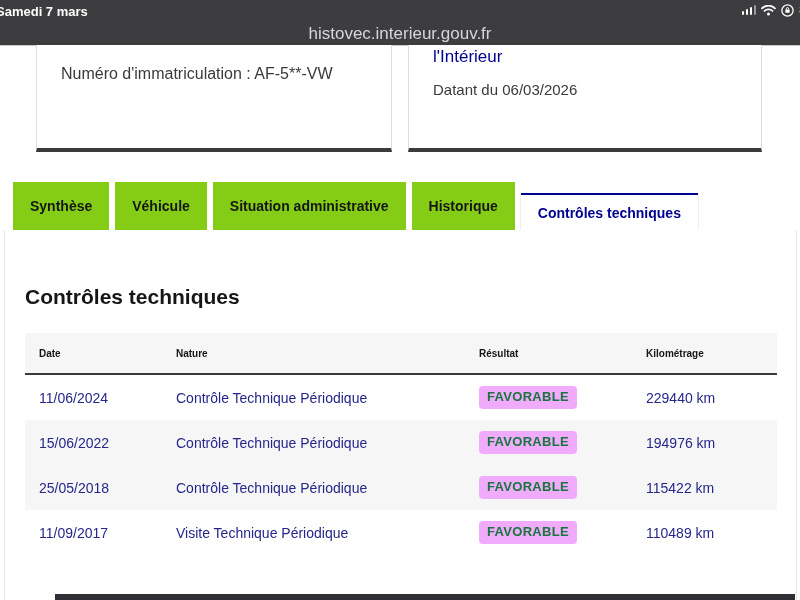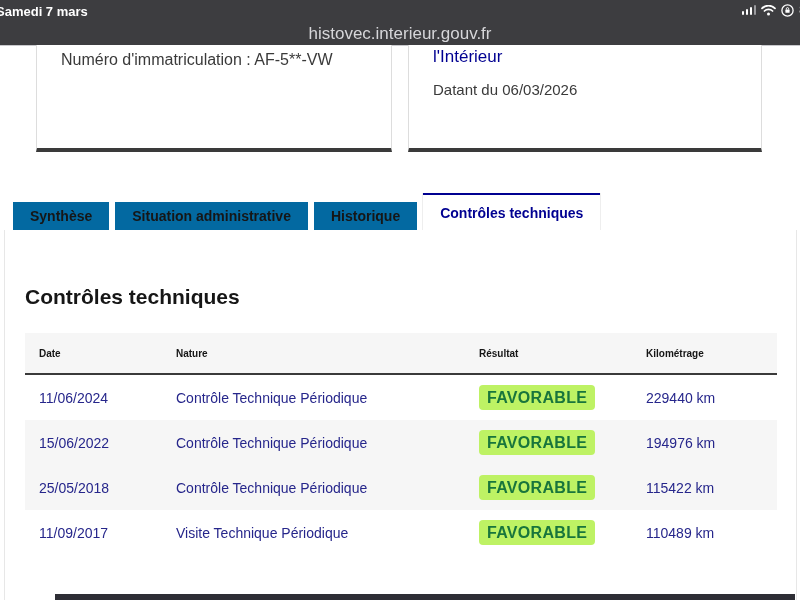--- a/index.html
+++ b/index.html
@@ -17,46 +17,46 @@
   .bars{display:flex;align-items:flex-end;gap:1.5px;height:10px;}
   .bars i{display:block;width:2.5px;background:#fff;border-radius:1px;}
   .bars i:nth-child(1){height:4px}.bars i:nth-child(2){height:6px}
   .bars i:nth-child(3){height:8px}.bars i:nth-child(4){height:10px;background:#9a9a9e;}
 
   
   .card{position:absolute;top:45px;height:103px;background:#fff;
         border-left:1px solid #ddd;border-right:1px solid #ddd;border-bottom:4px solid #3a3a3a;}
   .card-left{left:36px;width:354px;}
   .card-right{left:408px;width:352px;}
-  .card-reg{margin:6px 0 0 24px;color:#3a3a3a;font-size:16px;}
+  .card-reg{margin:20px 0 0 24px;color:#3a3a3a;font-size:16px;}
   .card-title{margin:2px 0 0 24px;color:#000091;font-size:17px;font-weight:400;}
   .card-date{margin:14px 0 0 24px;color:#3a3a3a;font-size:15px;}
 
   
   .tabbar{position:absolute;left:13px;top:193px;width:900px;height:37px;display:flex;
           align-items:flex-end;gap:6px;}
-  .tab{background:#0369a1;color:#161616;font-size:14px;font-weight:700;height:28px;
+  .tab{background:#84cc16;color:#161616;font-size:14px;font-weight:700;height:48px;
        display:flex;align-items:center;padding:0 17px;white-space:nowrap;cursor:pointer;box-sizing:border-box;}
   .tab.active{background:#fff;color:#000091;height:37px;border-top:2px solid #000091;
        box-shadow:1px 0 0 #eee,-1px 0 0 #eee;}
 
   
   .panel{position:absolute;left:4px;top:230px;width:791px;height:370px;background:#fff;
          border-left:1px solid #e7e7e7;border-right:1px solid #e7e7e7;}
   .panel-heading{position:absolute;left:20px;top:55px;color:#161616;font-size:21px;font-weight:700;}
 
   
   .ct-table{position:absolute;left:20px;top:103px;width:752px;border-collapse:collapse;table-layout:fixed;}
   .ct-table col.c1{width:137px}.ct-table col.c2{width:303px}
   .ct-table col.c3{width:167px}.ct-table col.c4{width:145px}
   .ct-table th{background:#f6f6f6;border-bottom:2px solid #3a3a3a;color:#161616;
                font-size:10px;font-weight:700;text-align:left;padding:12px 0 12px 14px;height:16px;}
   .ct-table td{color:#26268b;font-size:14px;text-align:left;padding:0 0 0 14px;height:45px;}
   .ct-table tr.stripe td{background:#f6f6f6;}
-  .badge{display:inline-block;background:#bef264;color:#18753c;font-size:16px;font-weight:700;
+  .badge{display:inline-block;background:#f0abfc;color:#18753c;font-size:13px;font-weight:700;
          letter-spacing:.3px;padding:4px 8px;border-radius:4px;line-height:1.1;}
 
   .bottom-bar{position:absolute;left:55px;top:594px;width:740px;height:6px;background:#2e2e35;}
 </style>
 </head>
 <body>
 
 <div class="stage">
 
   <div class="statusbar">
@@ -89,20 +89,23 @@
   <div class="card card-right">
     <div class="card-title">l'Intérieur</div>
     <div class="card-date">Datant du 06/03/2026</div>
   </div>
 
   <div class="tabbar" id="tab-bar">
   <div class="tab">
         <span>Synthèse</span>
       </div>
 
+  <div class="tab">
+        <span>Véhicule</span>
+      </div>
 
 
   <div class="tab">
         <span>Situation administrative</span>
       </div>
 
   <div class="tab">
         <span>Historique</span>
       </div>
 

